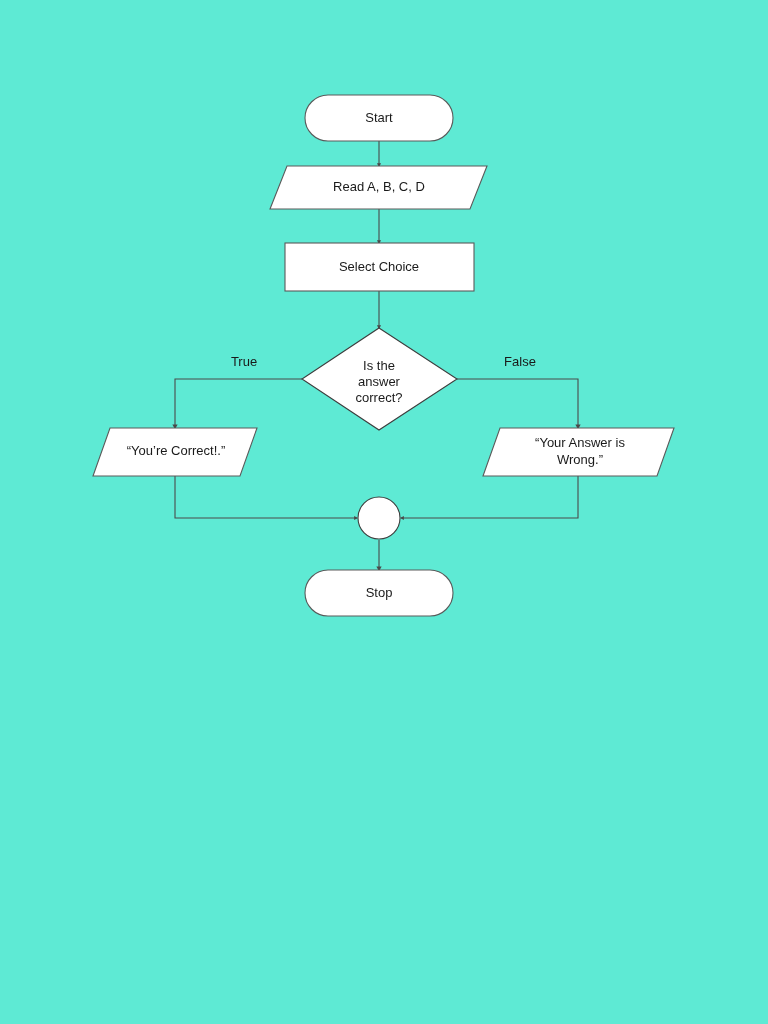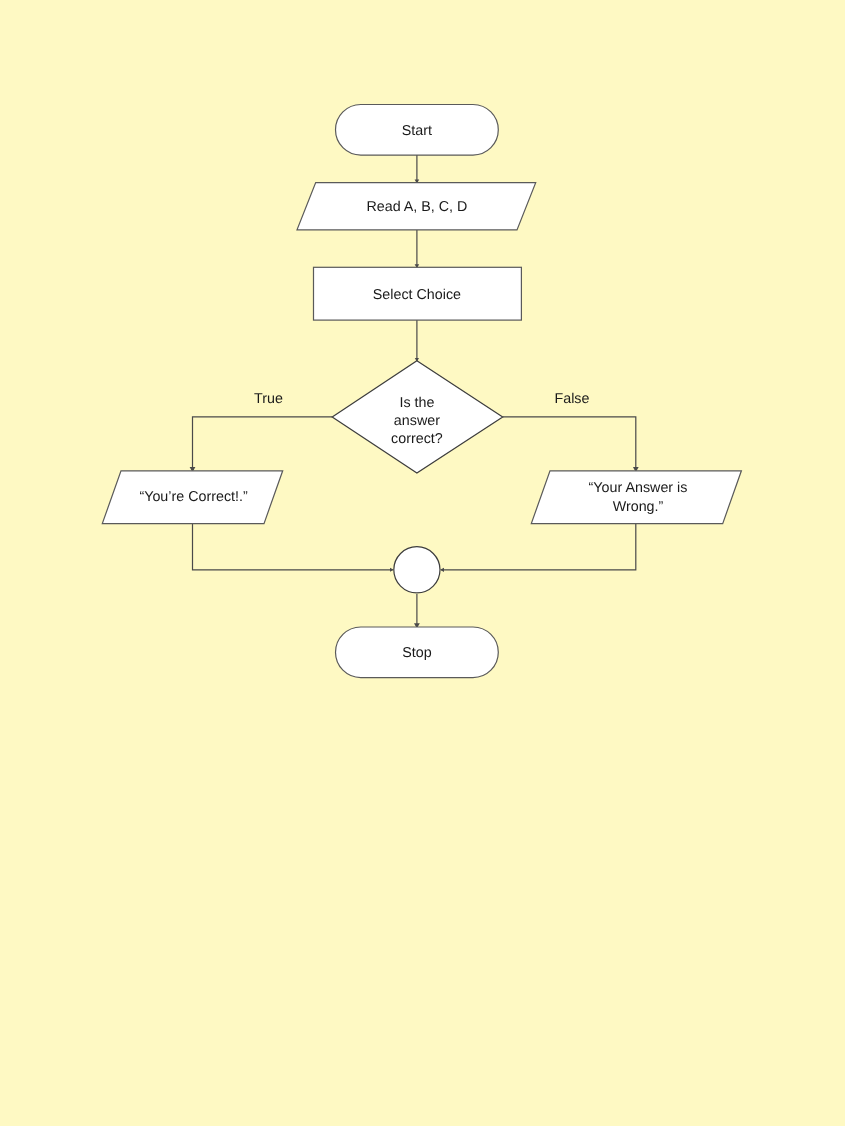--- a/index.html
+++ b/index.html
@@ -10,21 +10,21 @@
   body {
     width: 768px;
     height: 1024px;
     font-family: "Liberation Sans", sans-serif;
     overflow: hidden;
   }
   #flowchart-canvas {
     position: relative;
     width: 768px;
     height: 1024px;
-    background: #fef9c3;
+    background: #5eead4;
   }
   svg.chart-svg {
     display: block;
     width: 768px;
     height: 1024px;
   }
   .shape-outline {
     fill: #ffffff;
     stroke: #5a5a5a;
     stroke-width: 1.1;

